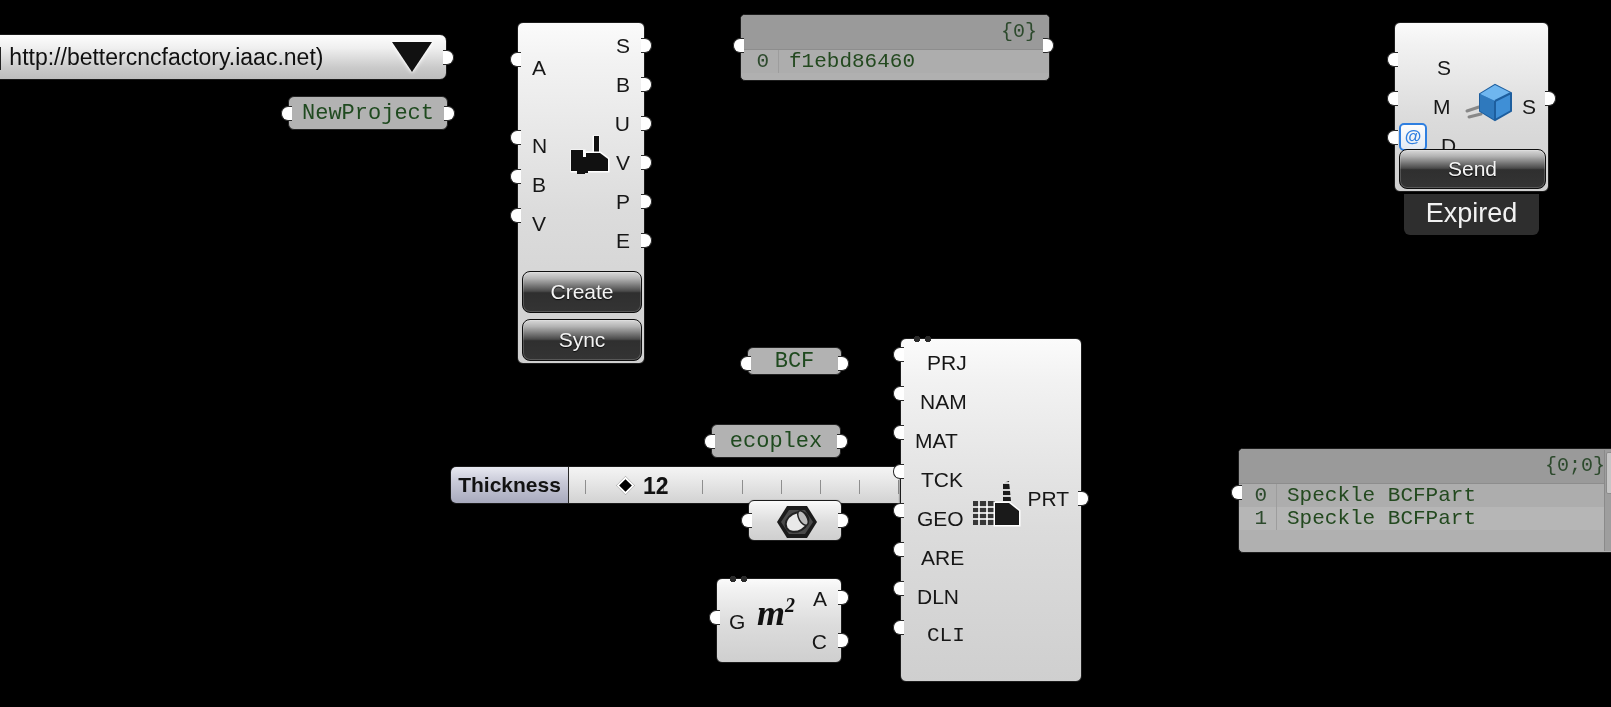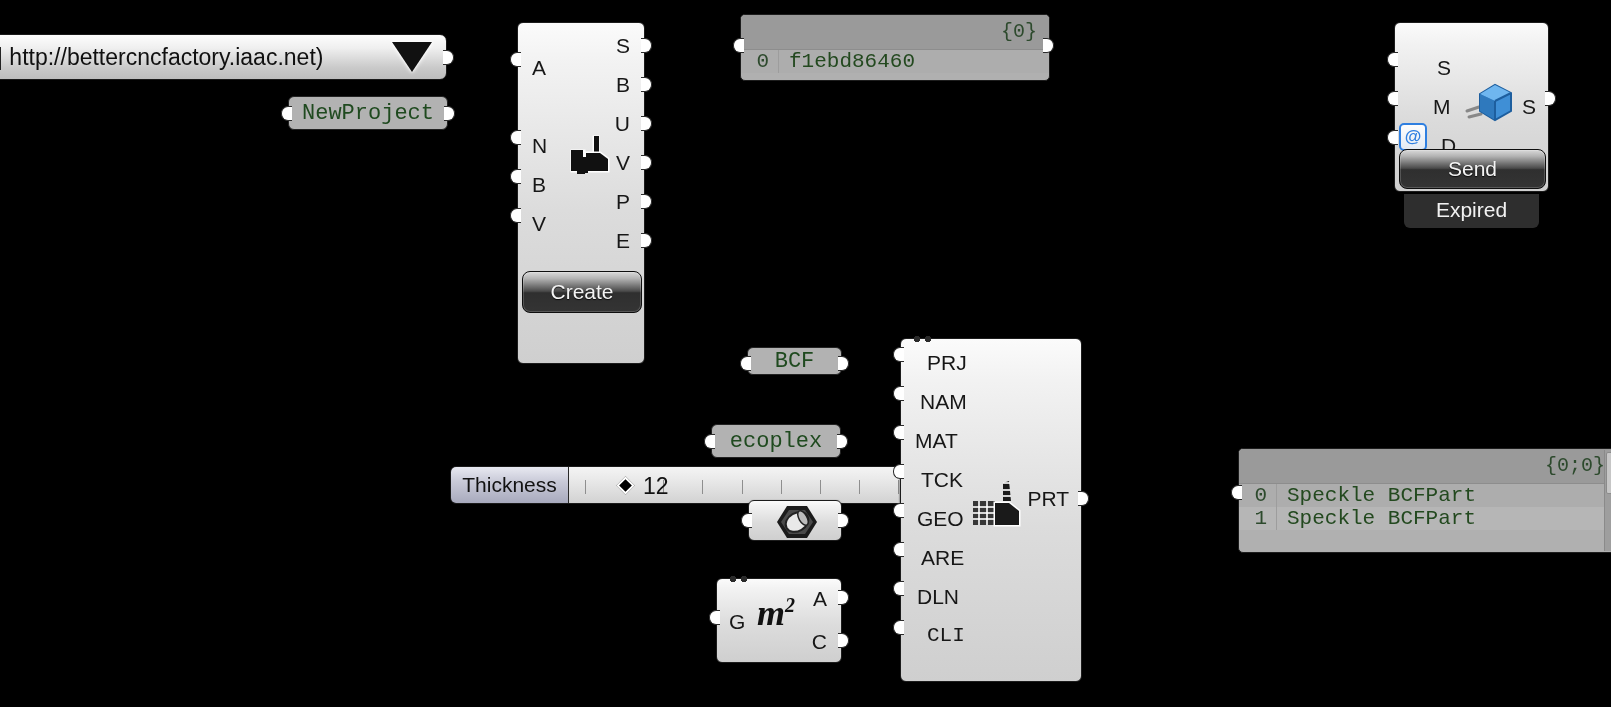--- a/index.html
+++ b/index.html
@@ -160,21 +160,21 @@
     color: #f0f0f0;
     font-size: 17px;
     padding: 4px 10px 5px;
     border-radius: 3px;
   }
   
   .status {
     position: absolute;
     background: #2e2e2e;
     color: #f2f2f2;
-    font-size: 21px;
+    font-size: 27px;
     text-align: center;
     border-radius: 0 0 6px 6px;
     padding: 4px 0 6px;
   }
   
   .at-badge {
     position: absolute;
     width: 28px; height: 28px;
     border: 2px solid #2f7fe0; border-radius: 5px;
     background: linear-gradient(to bottom,#fdfdfd,#e4eaf2);
@@ -242,20 +242,23 @@
         <path d="M22 22 L36 22 L44 28 L44 40 L22 40 Z" stroke="#fff" stroke-width="3"></path>
         <path d="M22 22 L36 22 L44 28 L44 40 L22 40 Z"></path>
         <path d="M17 26 L24 26 L24 42 L17 42 Z"></path>
         <path d="M13 30 L21 30 L21 43 L13 43 Z"></path>
       </g>
     </svg>
 
     <div class="ghbtn" style="left:4px; top:248px; width:120px; height:42px;">
       <span>Create</span>
     </div>
+    <div class="ghbtn" style="left:4px; top:296px; width:120px; height:42px;">
+      <span>Sync</span>
+    </div>
   </div>
 
   <div class="panel" style="left:740px; top:14px; width:310px; height:67px;">
     <div class="panel-head">{0}</div>
     <div class="panel-row">
       <span class="row-idx">0</span>
       <span class="row-val">f1ebd86460</span>
     </div>
   </div>
   <span class="nub in" style="left:733px; top:38px;"></span>
@@ -294,21 +297,21 @@
     <span class="nub in" style="top:8px;"></span>
     <span class="nub out" style="top:8px;"></span>
   </div>
 
   <div class="capsule" style="left:711px; top:424px; width:130px; height:34px;">
     <span>ecoplex</span>
     <span class="nub in" style="top:9px;"></span>
     <span class="nub out" style="top:9px;"></span>
   </div>
 
-  <div class="slider" style="left:450px; top:466px; width:460px; height:38px;">
+  <div class="slider" style="left:450px; top:466px; width:460px; height:38px;font-weight:bold;">
     <div class="slider-label">Thickness</div>
     <div class="slider-track">
       <div class="tickrow">
         <i></i>
           <i></i>
           <i></i>
           <i></i>
           <i></i>
           <i></i>
           <i></i>

